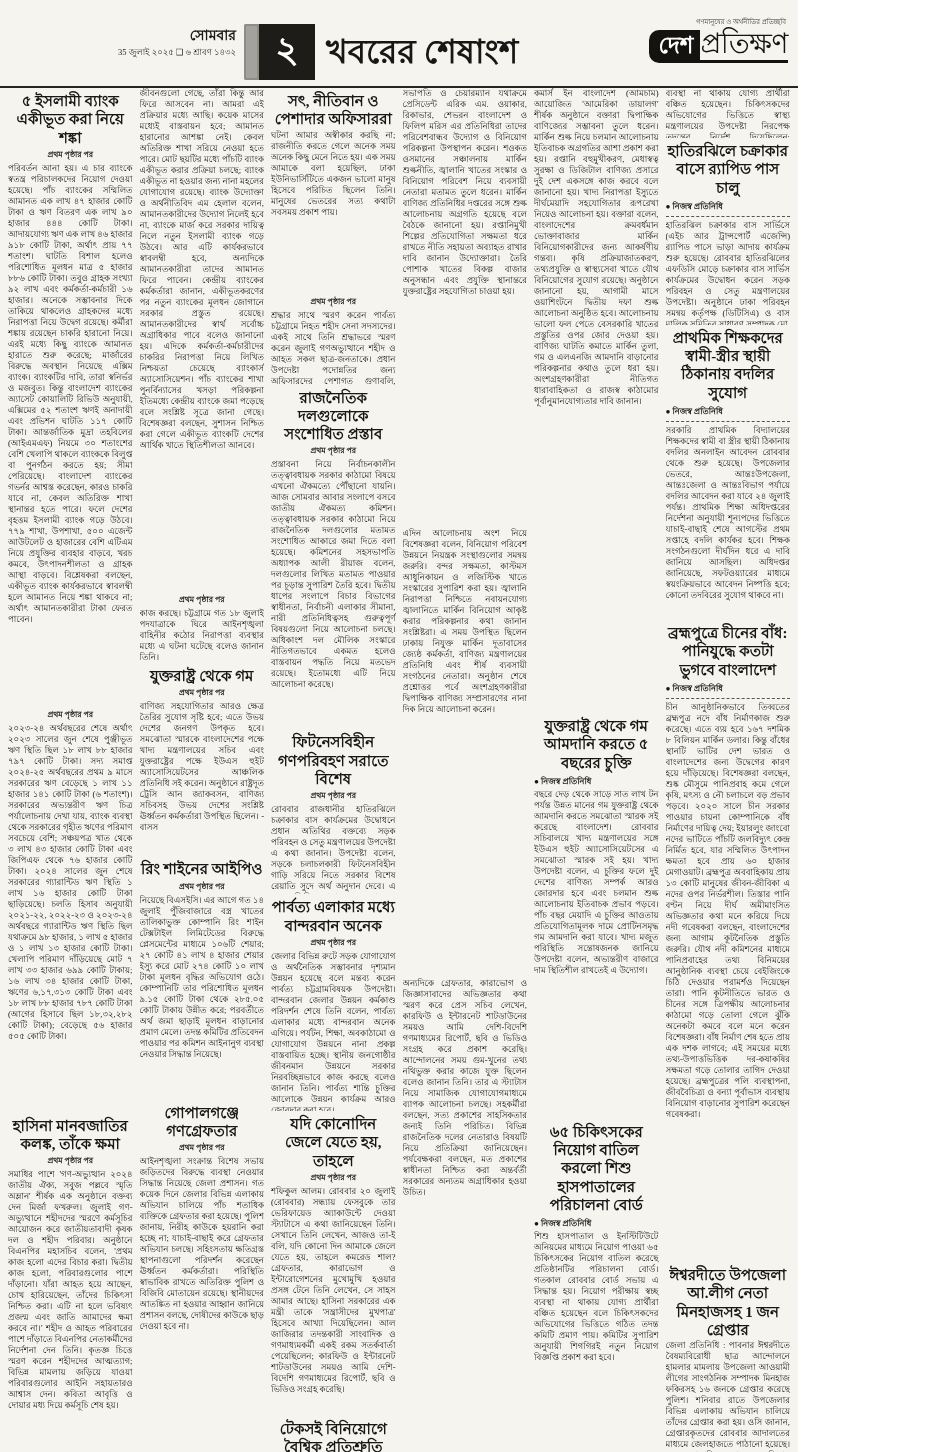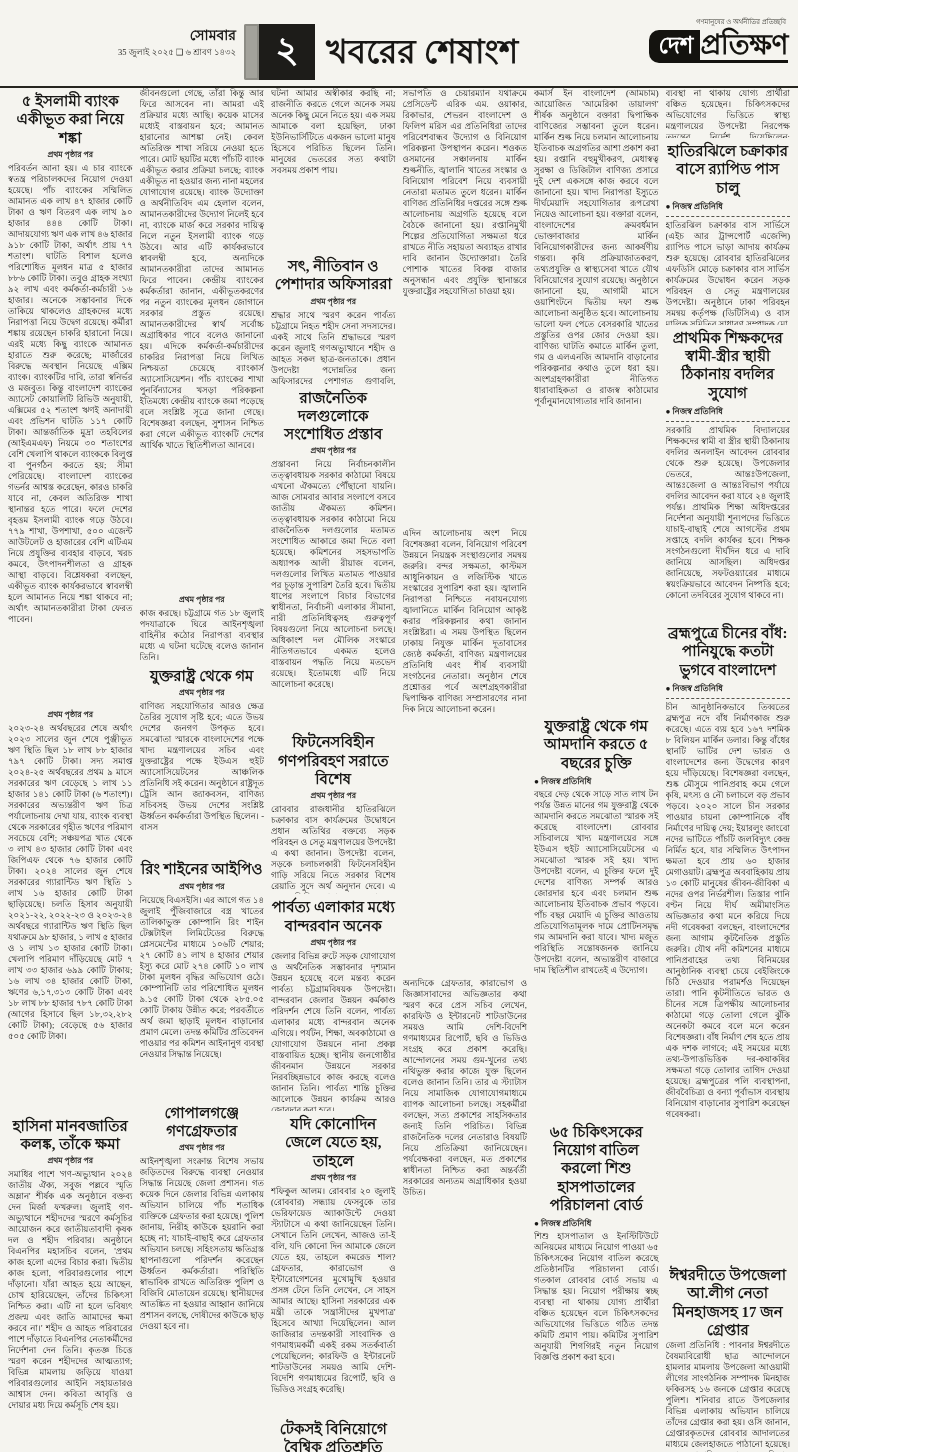--- a/index.html
+++ b/index.html
@@ -10,24 +10,24 @@
   .date-block{position:absolute;left:78px;top:28px;width:158px;text-align:right;}
   .day{font-size:14px;font-weight:bold;line-height:1.1;}
   .date-line{font-size:8.5px;margin-top:3px;color:#2b2a26;}
   .pg-ornament{position:absolute;left:244px;top:24px;width:15px;height:56px;background:#a3a29b;
         border-radius:2px 0 0 2px;box-shadow:inset 0 0 0 2px #8d8c85;}
   .pg-num{position:absolute;left:259px;top:24px;width:56px;height:56px;background:#1d1c19;color:#fff;
         display:flex;align-items:center;justify-content:center;font-size:36px;font-weight:bold;}
   .section-title{position:absolute;left:326px;top:26px;font-size:33px;font-weight:bold;letter-spacing:0;}
   .masthead{position:absolute;right:10px;top:16px;text-align:right;}
   .tagline{font-size:6.8px;color:#3a3933;margin:0 2px 2px 0;}
-  .logo-row{display:inline-flex;align-items:center;}
+  .logo-row{display:inline-flex;}
   .logo-box{background:#14130f;color:#fff;font-weight:bold;font-size:23px;line-height:1;
         padding:4px 7px 6px 9px;border-radius:10px 0 0 10px;}
-  .logo-rest{font-size:28px;font-weight:bold;line-height:1;letter-spacing:-0.5px;color:#14130f;
+  .logo-rest{font-size:28px;font-weight:normal;line-height:1;letter-spacing:-0.5px;color:#14130f;
         border-bottom:3px solid #14130f;padding-bottom:1px;}
   
   .columns{position:absolute;top:88px;left:8px;right:8px;bottom:0;display:flex;gap:7px;overflow:hidden;}
   .col{flex:1 1 0;min-width:0;display:flex;flex-direction:column;overflow:hidden;}
   .blk{flex:0 0 auto;overflow:hidden;}
   .fill{flex:1 1 auto;}
   .bodytext{font-size:8.6px;line-height:11px;text-align:justify;word-break:break-word;}
   .headline{font-size:15px;line-height:1.22;font-weight:bold;text-align:center;padding:4px 0 1px;}
   .continued{font-size:7.8px;font-weight:bold;text-align:center;padding:0 0 2px;}
   .byline{font-size:8.2px;font-weight:bold;text-align:left;padding:2px 0 1px;}
@@ -72,22 +72,22 @@
         <div class="blk continued">প্রথম পৃষ্ঠার পর</div>
         <div class="blk bodytext" style="height: 155px;">বাণিজ্য সহযোগিতার আরও ক্ষেত্র তৈরির সুযোগ সৃষ্টি হবে; এতে উভয় দেশের জনগণ উপকৃত হবে। সমঝোতা স্মারকে বাংলাদেশের পক্ষে খাদ্য মন্ত্রণালয়ের সচিব এবং যুক্তরাষ্ট্রের পক্ষে ইউএস হুইট অ্যাসোসিয়েটসের আঞ্চলিক প্রতিনিধি সই করেন। অনুষ্ঠানে রাষ্ট্রদূত ট্রেসি আন জ্যাকবসন, বাণিজ্য সচিবসহ উভয় দেশের সংশ্লিষ্ট ঊর্ধ্বতন কর্মকর্তারা উপস্থিত ছিলেন। - বাসস</div>
         <div class="blk headline">রিং শাইনের আইপিও</div>
         <div class="blk continued">প্রথম পৃষ্ঠার পর</div>
         <div class="blk bodytext" style="height: 205px;">নিয়েছে বিএসইসি। এর আগে গত ১৪ জুলাই পুঁজিবাজারে বস্ত্র খাতের তালিকাভুক্ত কোম্পানি রিং শাইন টেক্সটাইল লিমিটেডের বিরুদ্ধে প্লেসমেন্টের মাধ্যমে ১০৬টি শেয়ার; ২৭ কোটি ৪১ লাখ ৪ হাজার শেয়ার ইস্যু করে মোট ২৭৪ কোটি ১০ লাখ টাকা মূলধন বৃদ্ধির অভিযোগ ওঠে। কোম্পানিটি তার পরিশোধিত মূলধন ৯.১৫ কোটি টাকা থেকে ২৮৫.০৫ কোটি টাকায় উন্নীত করে; পরবর্তীতে অর্থ জমা ছাড়াই মূলধন বাড়ানোর প্রমাণ মেলে। তদন্ত কমিটির প্রতিবেদন পাওয়ার পর কমিশন আইনানুগ ব্যবস্থা নেওয়ার সিদ্ধান্ত নিয়েছে।</div>
         <div class="blk headline">গোপালগঞ্জে গণগ্রেফতার</div>
         <div class="blk continued">প্রথম পৃষ্ঠার পর</div>
         <div class="blk bodytext fill">আইনশৃঙ্খলা সংক্রান্ত বিশেষ সভায় জড়িতদের বিরুদ্ধে ব্যবস্থা নেওয়ার সিদ্ধান্ত নিয়েছে জেলা প্রশাসন। গত কয়েক দিনে জেলার বিভিন্ন এলাকায় অভিযান চালিয়ে পাঁচ শতাধিক ব্যক্তিকে গ্রেফতার করা হয়েছে। পুলিশ জানায়, নিরীহ কাউকে হয়রানি করা হচ্ছে না; যাচাই-বাছাই করে গ্রেফতার অভিযান চলছে। সহিংসতায় ক্ষতিগ্রস্ত স্থাপনাগুলো পরিদর্শন করেছেন ঊর্ধ্বতন কর্মকর্তারা। পরিস্থিতি স্বাভাবিক রাখতে অতিরিক্ত পুলিশ ও বিজিবি মোতায়েন রয়েছে। স্থানীয়দের আতঙ্কিত না হওয়ার আহ্বান জানিয়ে প্রশাসন বলছে, দোষীদের কাউকে ছাড় দেওয়া হবে না।</div>
       </div>
       <div class="col">
+        <div class="blk headline">সৎ, নীতিবান ও পেশাদার অফিসাররা</div>
         <div class="blk bodytext" style="height: 165px;">ঘটনা আমার অস্বীকার করছি না; রাজনীতি করতে গেলে অনেক সময় অনেক কিছু মেনে নিতে হয়। এক সময় আমাকে বলা হয়েছিল, ঢাকা ইউনিভার্সিটিতে একজন ভালো মানুষ হিসেবে পরিচিত ছিলেন তিনি। মানুষের ভেতরের সত্য কথাটা সবসময় প্রকাশ পায়।</div>
-        <div class="blk headline">সৎ, নীতিবান ও পেশাদার অফিসাররা</div>
         <div class="blk continued">প্রথম পৃষ্ঠার পর</div>
         <div class="blk bodytext" style="height: 75px;">শ্রদ্ধার সাথে স্মরণ করেন পার্বত্য চট্টগ্রামে নিহত শহীদ সেনা সদস্যদের। একই সাথে তিনি শ্রদ্ধাভরে স্মরণ করেন জুলাই গণঅভ্যুত্থানে শহীদ ও আহত সকল ছাত্র-জনতাকে। প্রধান উপদেষ্টা পদোন্নতির জন্য অফিসারদের পেশাগত গুণাবলি, শৃঙ্খলার মান, সততা, বিশ্বস্ততা ও তাদের নিয়োগভিত্তিক উপযুক্ততার ওপর গুরুত্বারোপ করেন এবং সদস্যদের নির্দেশনা প্রদান করেন।</div>
         <div class="blk headline">রাজনৈতিক দলগুলোকে সংশোধিত প্রস্তাব</div>
         <div class="blk continued">প্রথম পৃষ্ঠার পর</div>
         <div class="blk bodytext" style="height: 270px;">প্রস্তাবনা নিয়ে নির্বাচনকালীন তত্ত্বাবধায়ক সরকার কাঠামো বিষয়ে এখনো ঐকমত্যে পৌঁছানো যায়নি। আজ সোমবার আবার সংলাপে বসবে জাতীয় ঐকমত্য কমিশন। তত্ত্বাবধায়ক সরকার কাঠামো নিয়ে রাজনৈতিক দলগুলোর মতামত সংশোধিত আকারে জমা দিতে বলা হয়েছে। কমিশনের সহসভাপতি অধ্যাপক আলী রীয়াজ বলেন, দলগুলোর লিখিত মতামত পাওয়ার পর চূড়ান্ত সুপারিশ তৈরি হবে। দ্বিতীয় ধাপের সংলাপে বিচার বিভাগের স্বাধীনতা, নির্বাচনী এলাকার সীমানা, নারী প্রতিনিধিত্বসহ গুরুত্বপূর্ণ বিষয়গুলো নিয়ে আলোচনা চলছে। অধিকাংশ দল মৌলিক সংস্কারে নীতিগতভাবে একমত হলেও বাস্তবায়ন পদ্ধতি নিয়ে মতভেদ রয়েছে। ইতোমধ্যে এটি নিয়ে আলোচনা করেছে।</div>
         <div class="blk headline">ফিটনেসবিহীন গণপরিবহণ সরাতে বিশেষ</div>
         <div class="blk continued">প্রথম পৃষ্ঠার পর</div>
         <div class="blk bodytext" style="height: 90px;">রোববার রাজধানীর হাতিরঝিলে চক্রাকার বাস কার্যক্রমের উদ্বোধনে প্রধান অতিথির বক্তব্যে সড়ক পরিবহন ও সেতু মন্ত্রণালয়ের উপদেষ্টা এ কথা জানান। উপদেষ্টা বলেন, সড়কে চলাচলকারী ফিটনেসবিহীন গাড়ি সরিয়ে নিতে সরকার বিশেষ রেয়াতি সুদে অর্থ অনুদান দেবে। এ সময় তিনি জানান, সব ধরনের গণপরিবহণে দ্রুতই যুক্ত হচ্ছে 'র‍্যাপিড পাশ' কার্ড।</div>
         <div class="blk headline">পার্বত্য এলাকার মধ্যে বান্দরবান অনেক</div>
         <div class="blk continued">প্রথম পৃষ্ঠার পর</div>
@@ -120,17 +120,17 @@
         <div class="blk rule"></div>
         <div class="blk bodytext" style="height: 105px;">হাতিরঝিল চক্রাকার বাস সার্ভিসে (এইচ আর ট্রান্সপোর্ট এজেন্সি) র‍্যাপিড পাসে ভাড়া আদায় কার্যক্রম শুরু হয়েছে। রোববার হাতিরঝিলের এফডিসি মোড়ে চক্রাকার বাস সার্ভিস কার্যক্রমের উদ্বোধন করেন সড়ক পরিবহন ও সেতু মন্ত্রণালয়ের উপদেষ্টা। অনুষ্ঠানে ঢাকা পরিবহন সমন্বয় কর্তৃপক্ষ (ডিটিসিএ) ও বাস মালিক সমিতির সাধারণ সম্পাদক মো. সাইফুল আলম উপস্থিত ছিলেন।</div>
         <div class="blk headline">প্রাথমিক শিক্ষকদের স্বামী-স্ত্রীর স্থায়ী ঠিকানায় বদলির সুযোগ</div>
         <div class="blk byline">● নিজস্ব প্রতিনিধি</div>
         <div class="blk rule"></div>
         <div class="blk bodytext" style="height: 195px;">সরকারি প্রাথমিক বিদ্যালয়ের শিক্ষকদের স্বামী বা স্ত্রীর স্থায়ী ঠিকানায় বদলির অনলাইন আবেদন রোববার থেকে শুরু হয়েছে। উপজেলার ভেতরে, আন্তঃউপজেলা, আন্তঃজেলা ও আন্তঃবিভাগ পর্যায়ে বদলির আবেদন করা যাবে ২৪ জুলাই পর্যন্ত। প্রাথমিক শিক্ষা অধিদপ্তরের নির্দেশনা অনুযায়ী শূন্যপদের ভিত্তিতে যাচাই-বাছাই শেষে আগস্টের প্রথম সপ্তাহে বদলি কার্যকর হবে। শিক্ষক সংগঠনগুলো দীর্ঘদিন ধরে এ দাবি জানিয়ে আসছিল। অধিদপ্তর জানিয়েছে, সফটওয়্যারের মাধ্যমে স্বয়ংক্রিয়ভাবে আবেদন নিষ্পত্তি হবে; কোনো তদবিরের সুযোগ থাকবে না।</div>
         <div class="blk headline">ব্রহ্মপুত্রে চীনের বাঁধ: পানিযুদ্ধে কতটা ভুগবে বাংলাদেশ</div>
         <div class="blk byline">● নিজস্ব প্রতিনিধি</div>
         <div class="blk rule"></div>
         <div class="blk bodytext" style="height: 560px;">চীন আনুষ্ঠানিকভাবে তিব্বতের ব্রহ্মপুত্র নদে বাঁধ নির্মাণকাজ শুরু করেছে। এতে ব্যয় হবে ১৬৭ দশমিক ৮ বিলিয়ন মার্কিন ডলার। কিন্তু বাঁধের স্থানটি ভাটির দেশ ভারত ও বাংলাদেশের জন্য উদ্বেগের কারণ হয়ে দাঁড়িয়েছে। বিশেষজ্ঞরা বলছেন, শুষ্ক মৌসুমে পানিপ্রবাহ কমে গেলে কৃষি, মৎস্য ও নৌ চলাচলে বড় প্রভাব পড়বে। ২০২০ সালে চীন সরকার পাওয়ার চায়না কোম্পানিকে বাঁধ নির্মাণের দায়িত্ব দেয়; ইয়ারলুং জাংবো নদের ভাটিতে পাঁচটি জলবিদ্যুৎ কেন্দ্র নির্মিত হবে, যার সম্মিলিত উৎপাদন ক্ষমতা হবে প্রায় ৬০ হাজার মেগাওয়াট। ব্রহ্মপুত্র অববাহিকায় প্রায় ১৩ কোটি মানুষের জীবন-জীবিকা এ নদের ওপর নির্ভরশীল। তিস্তার পানি বণ্টন নিয়ে দীর্ঘ অমীমাংসিত অভিজ্ঞতার কথা মনে করিয়ে দিয়ে নদী গবেষকরা বলছেন, বাংলাদেশের জন্য আগাম কূটনৈতিক প্রস্তুতি জরুরি। যৌথ নদী কমিশনের মাধ্যমে পানিপ্রবাহের তথ্য বিনিময়ের আনুষ্ঠানিক ব্যবস্থা চেয়ে বেইজিংকে চিঠি দেওয়ার পরামর্শও দিয়েছেন তারা। পানি কূটনীতিতে ভারত ও চীনের সঙ্গে ত্রিপক্ষীয় আলোচনার কাঠামো গড়ে তোলা গেলে ঝুঁকি অনেকটা কমবে বলে মনে করেন বিশেষজ্ঞরা। বাঁধ নির্মাণ শেষ হতে প্রায় এক দশক লাগবে; এই সময়ের মধ্যে তথ্য-উপাত্তভিত্তিক দর-কষাকষির সক্ষমতা গড়ে তোলার তাগিদ দেওয়া হয়েছে। ব্রহ্মপুত্রের পলি ব্যবস্থাপনা, জীববৈচিত্র্য ও বন্যা পূর্বাভাস ব্যবস্থায় বিনিয়োগ বাড়ানোর সুপারিশ করেছেন গবেষকরা।</div>
-        <div class="blk headline">ঈশ্বরদীতে উপজেলা আ.লীগ নেতা মিনহাজসহ 17 জন গ্রেপ্তার</div>
+        <div class="blk headline">ঈশ্বরদীতে উপজেলা আ.লীগ নেতা মিনহাজসহ 1 জন গ্রেপ্তার</div>
         <div class="blk bodytext fill">জেলা প্রতিনিধি : পাবনার ঈশ্বরদীতে বৈষম্যবিরোধী ছাত্র আন্দোলনে হামলার মামলায় উপজেলা আওয়ামী লীগের সাংগঠনিক সম্পাদক মিনহাজ ফকিরসহ ১৬ জনকে গ্রেপ্তার করেছে পুলিশ। শনিবার রাতে উপজেলার বিভিন্ন এলাকায় অভিযান চালিয়ে তাঁদের গ্রেপ্তার করা হয়। ওসি জানান, গ্রেপ্তারকৃতদের রোববার আদালতের মাধ্যমে জেলহাজতে পাঠানো হয়েছে। অন্য আসামিদের ধরতে অভিযান অব্যাহত রয়েছে।</div>
       </div>
     </div>
 </div>
 
 </body></html>

